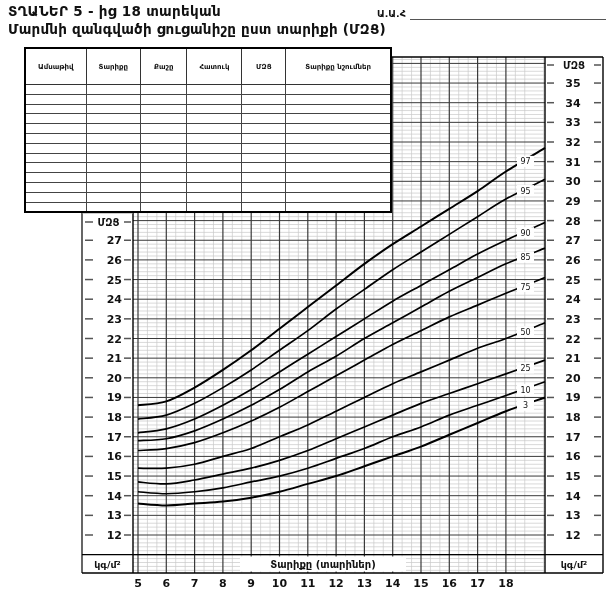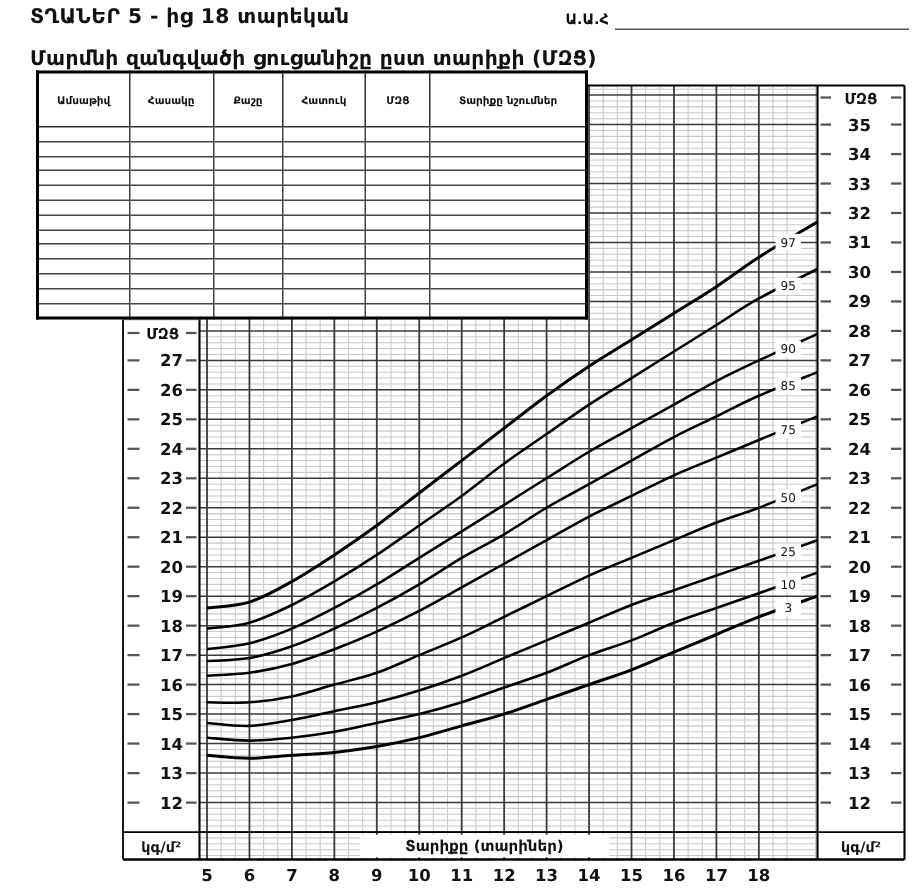--- a/index.html
+++ b/index.html
@@ -1,22 +1,22 @@
 <!DOCTYPE html>
 <html><head>
 <meta charset="utf-8">
 <style>
   html,body{margin:0;padding:0;}
   body{
     width:616px;height:595px;position:relative;background:#fff;overflow:hidden;
     font-family:"DejaVu Sans", sans-serif;color:#111;
   }
-  .titles{position:absolute;left:20px;top:3px;z-index:3;}
+  .titles{position:absolute;left:8px;top:3px;z-index:3;}
   .titles .t1{font-size:13.5px;font-weight:bold;letter-spacing:.3px;}
-  .titles .t2{font-size:13.5px;font-weight:bold;margin-top:12px;letter-spacing:.2px;}
+  .titles .t2{font-size:13.5px;font-weight:bold;margin-top:2px;letter-spacing:.2px;}
   .name-label{position:absolute;left:377px;top:8px;font-size:9.5px;font-weight:bold;z-index:3;}
   .name-line{position:absolute;left:410px;top:19px;width:196px;border-top:1.5px solid #555;z-index:3;}
   #chart-svg{position:absolute;left:0;top:0;z-index:1;}
   .table-block{position:absolute;left:20px;top:40px;width:372px;height:172px;background:#fff;z-index:2;}
   #rec-table{position:absolute;left:4px;top:7px;border-collapse:collapse;table-layout:fixed;
     border:2px solid #000;}
   #rec-table th{border:1px solid #333;font-size:7px;font-weight:bold;height:11px;padding:12px;
     white-space:nowrap;overflow:hidden;}
   #rec-table td{border:1px solid #444;height:8.8px;padding:0;font-size:7px;}
   text{fill:#111;}
@@ -408,21 +408,21 @@
         <col style="width: 31px;">
         <col style="width: 48px;">
         <col style="width: 51px;">
         <col style="width: 51px;">
         <col style="width: 51px;">
         <col style="width: 136px;">
       </colgroup>
     <thead>
         <tr>
           <th>Ամսաթիվ</th>
-          <th>Հասակը</th>
+          <th>Տարիքը</th>
           <th>Քաշը</th>
           <th>Հատուկ</th>
           <th>ՄԶՑ</th>
           <th>Տարիքը նշումներ</th>
         </tr>
       </thead>
     <tbody>
         <tr>
           <td>&nbsp;</td>
           <td>&nbsp;</td>

